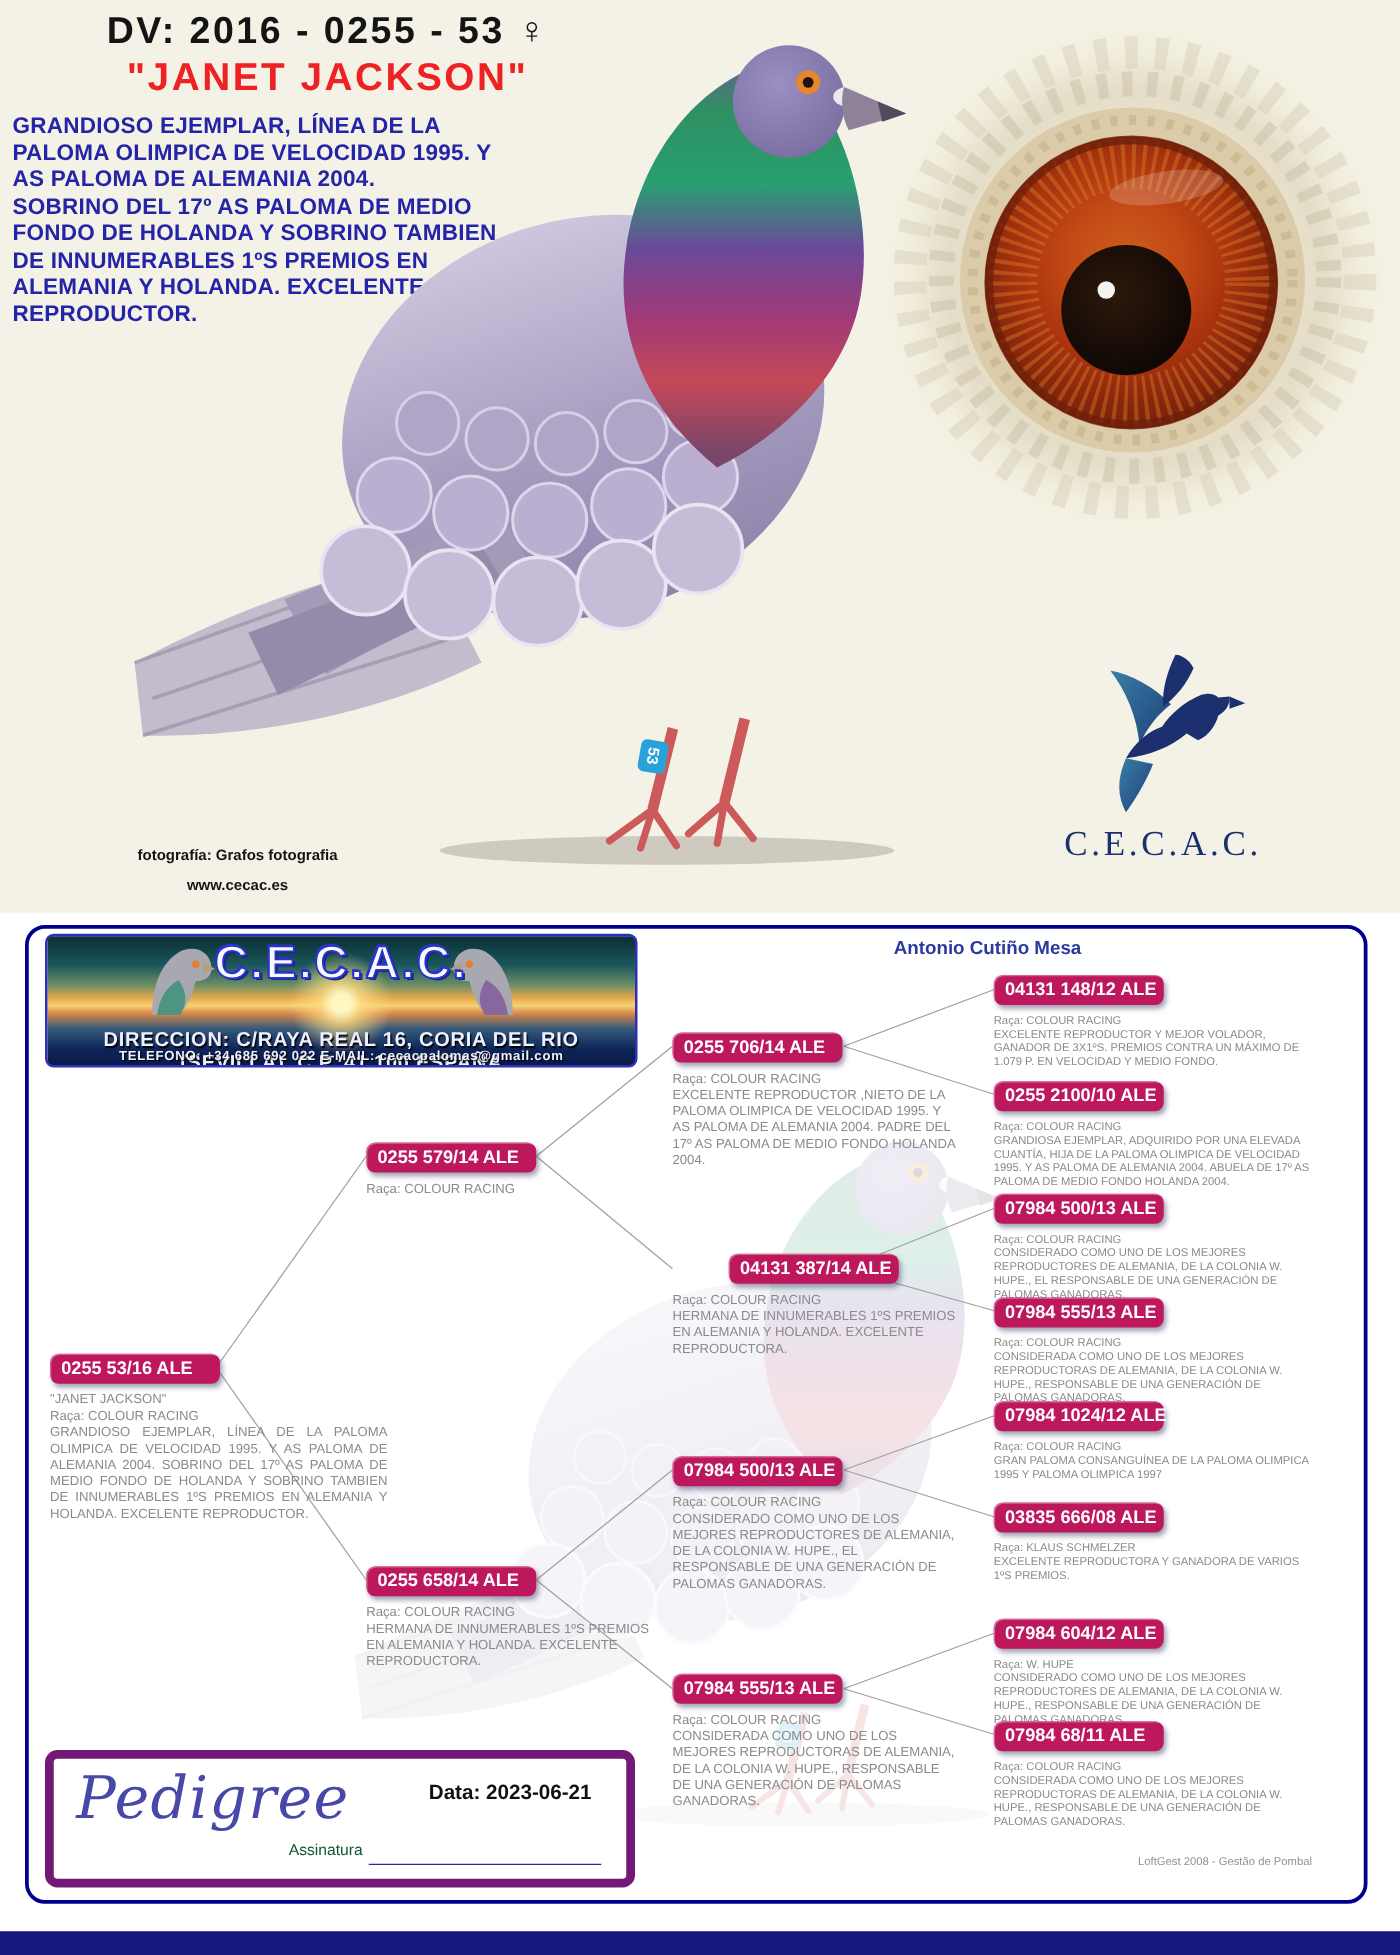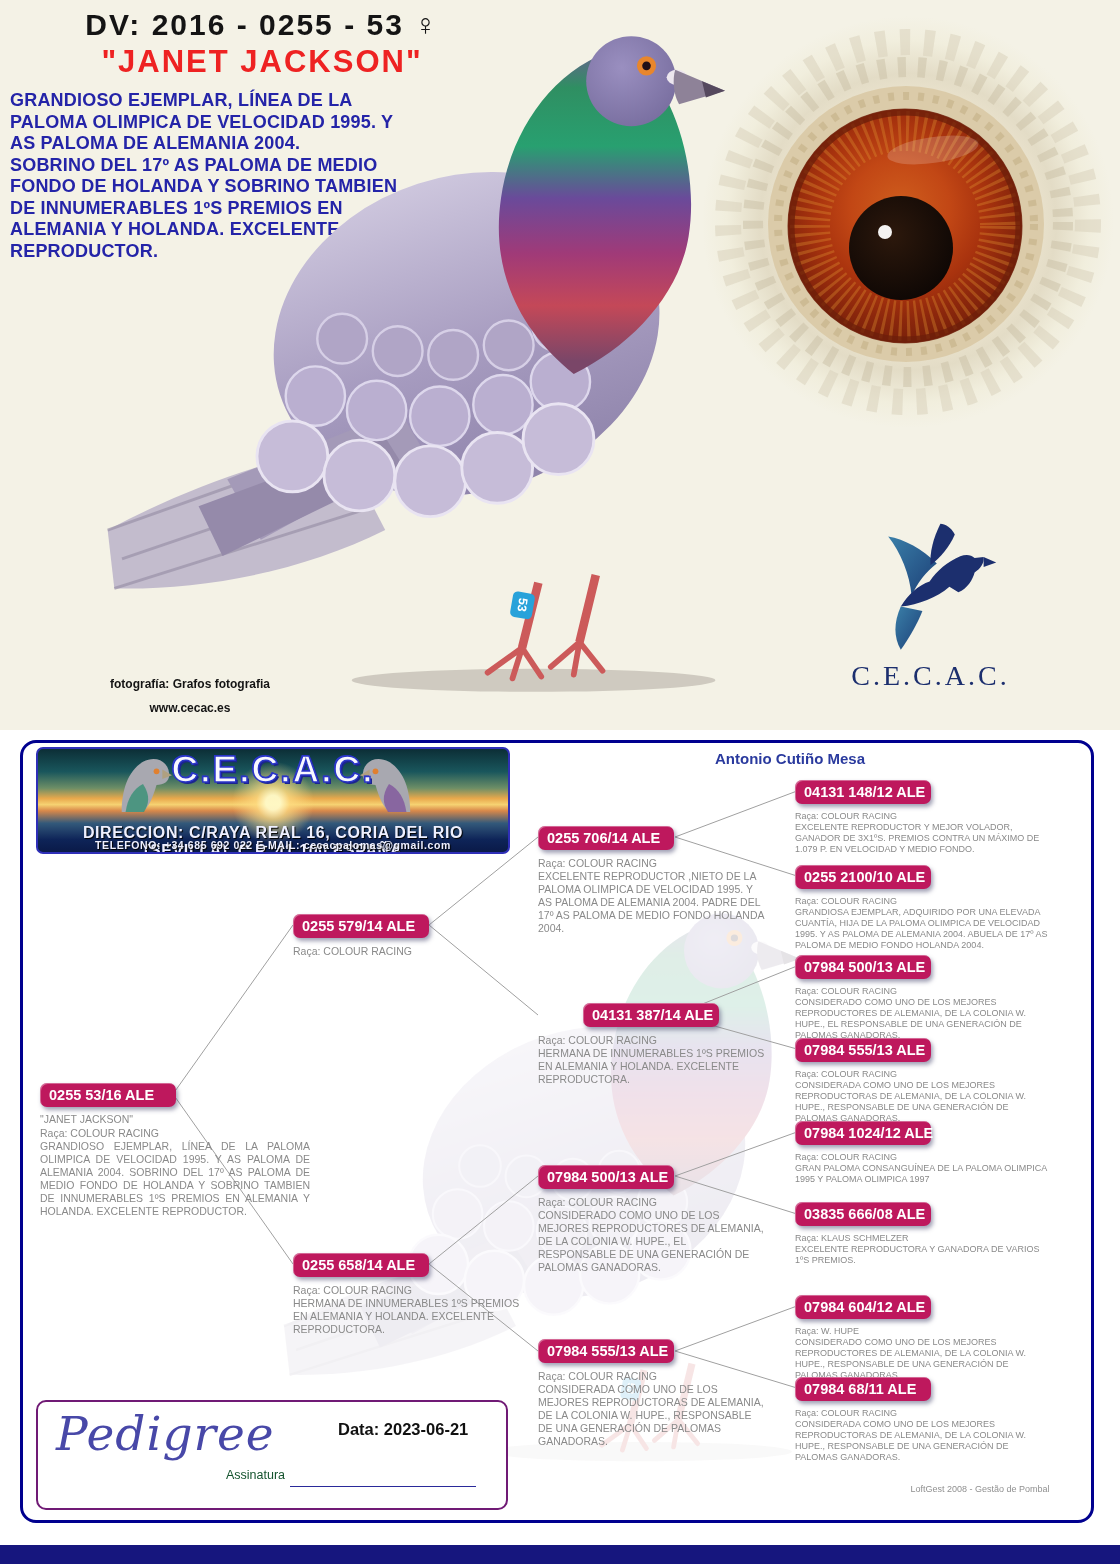--- a/index.html
+++ b/index.html
@@ -60,21 +60,21 @@
   .node-text .race { white-space:nowrap; }
   .t-lg { font-size:10.5px; line-height:13px; }
   .t-sm { font-size:9px;  line-height:11px; }
   .w-subj { width:270px; text-align:justify; }
   .w-g23  { width:228px; }
   .w-g4   { width:254px; }
   .subj-name { font-size:10.5px; line-height:15px; }
 
   
   .footer-box { position:absolute; left:36px; top:1400px; width:472px; height:110px;
-                border:2px solid #701a75; border-radius:10px; background:#fff;text-align:center; }
+                border:7px solid #701a75; border-radius:10px; background:#fff;text-align:center; }
   .ped-script { position:absolute; left:18px; top:4px; font-family:"DejaVu Serif", serif;
                 font-style:italic; font-size:47px; color:#4848a8; letter-spacing:1px; }
   .date-text  { position:absolute; left:300px; top:18px; font-size:16.5px; font-weight:bold; color:#111; }
   .sign-label { position:absolute; left:188px; top:66px; font-size:12.5px; color:#14532d; }
   .sign-line  { position:absolute; left:252px; top:84px; width:186px; border-bottom:1.5px solid #2a2a9a; }
   .software   { position:absolute; left:880px; top:1484px; width:200px; text-align:center;
                 font-size:9px; color:#909090; }
   .bottom-bar { position:absolute; left:0; top:1545px; width:1120px; height:19px; background:#16167e; }
 </style>
 </head>

